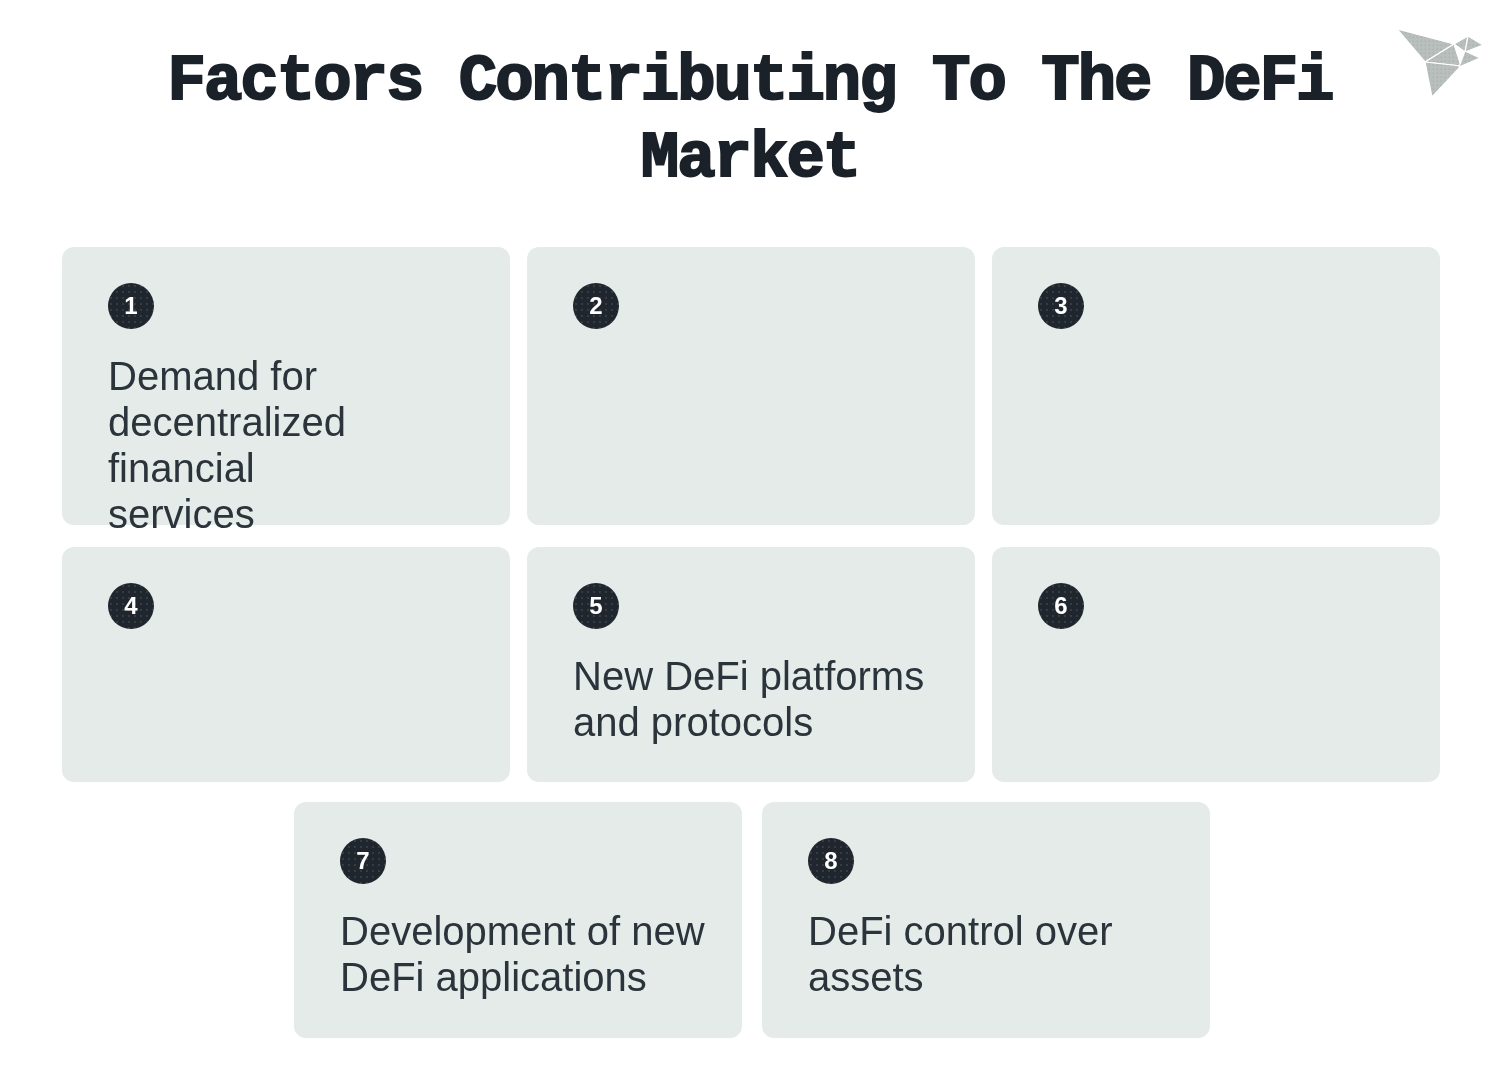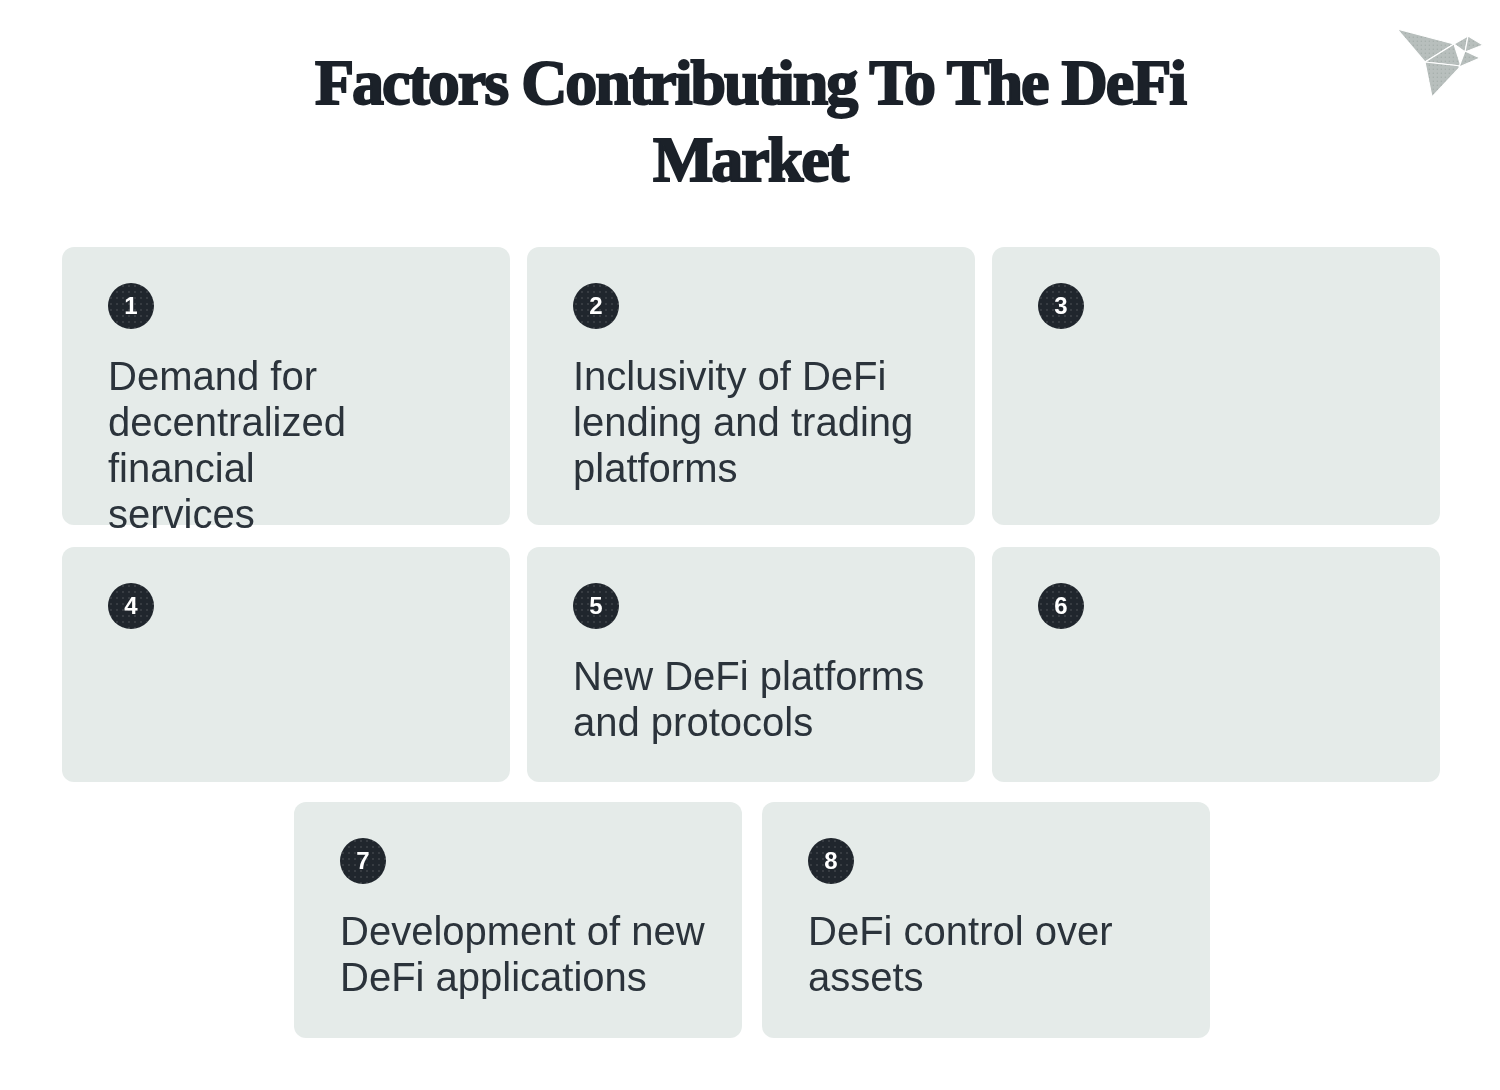--- a/index.html
+++ b/index.html
@@ -7,21 +7,21 @@
     width:1500px;height:1090px;position:relative;overflow:hidden;
     background:var(--page-bg,#ffffff);
     font-family:"Liberation Sans",sans-serif;
   }
   .page{position:absolute;inset:0;}
 
   
   .title{
     position:absolute;top:44px;left:0;width:100%;
     margin:0;text-align:center;
-    font-family:Liberation Serif, serif;
+    font-family:Liberation Mono, monospace;
     font-size:64px;font-weight:bold;line-height:77px;
     letter-spacing:-2px;
     color:var(--title-text,#1b2129);
     -webkit-text-stroke:2px var(--title-text,#1b2129);
     white-space:pre-line;
   }
 
   
   .logo{position:absolute;left:1384px;top:20px;width:106px;height:86px;}
 
@@ -88,23 +88,20 @@
 
   <div class="row row1">
     <div class="card">
       <div class="badge">1</div>
       <div class="card-text">Demand for
 decentralized financial
 services</div>
     </div>
     <div class="card">
       <div class="badge">2</div>
-      <div class="card-text">Inclusivity of DeFi
-lending and trading
-platforms</div>
     </div>
     <div class="card">
       <div class="badge">3</div>
     </div>
   </div>
 
   <div class="row row2">
     <div class="card">
       <div class="badge">4</div>
     </div>

